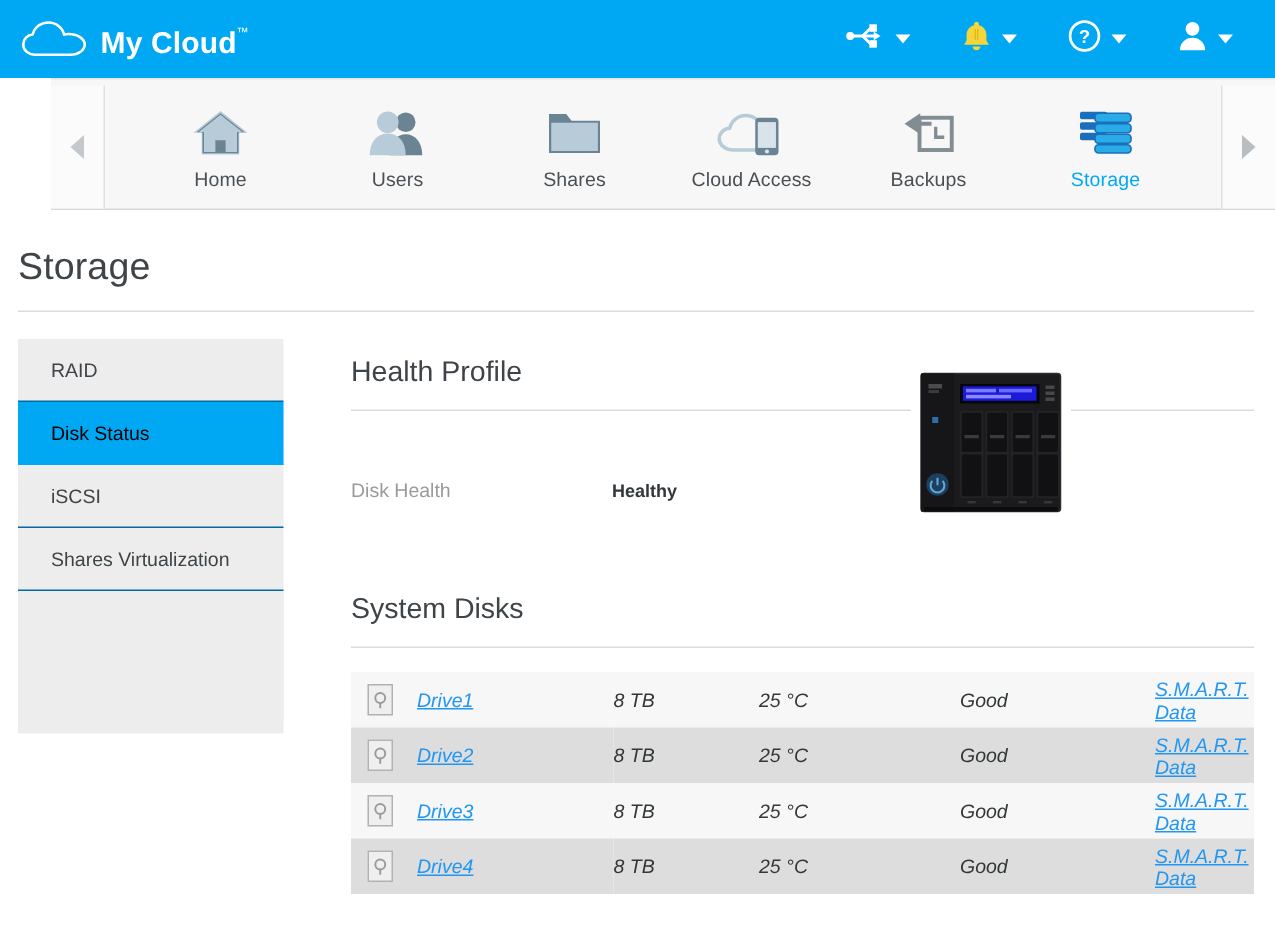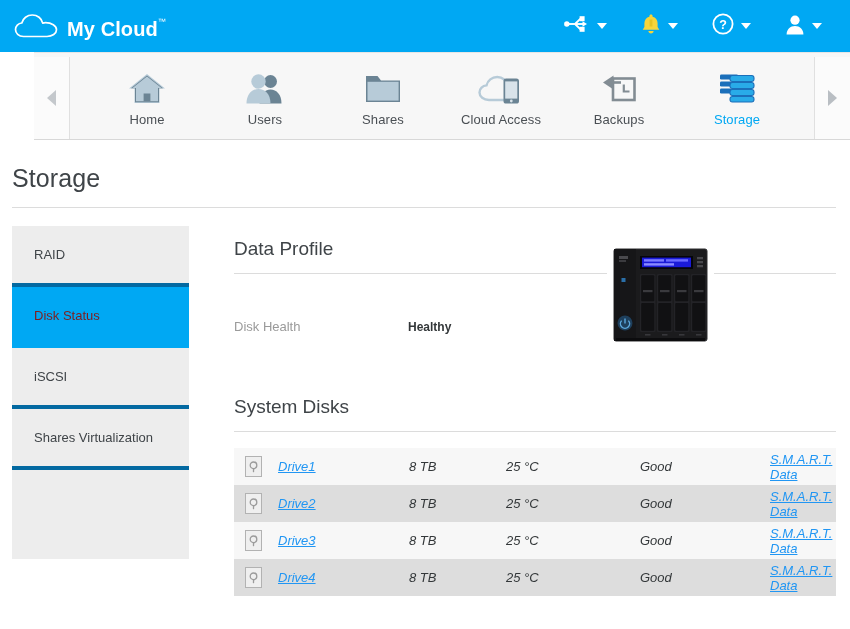--- a/index.html
+++ b/index.html
@@ -156,32 +156,32 @@
   }
 
   
   #sidebar {
     width: 177px;
     flex: 0 0 177px;
     background: #ededed;
     height: 263px;
   }
   .side-item {
-    height: 61px;
+    height: 42px;
     display: flex;
     align-items: center;
     padding-left: 22px;
     font-size: 13px;
     color: #3f4448;
-    border-bottom: 4px solid #0369a1;
+    border-bottom: 1px solid #0369a1;
     cursor: pointer;
   }
   .side-item.active {
     background: #00a8f3;
-    color: #7f1d1d;
+    color: #000000;
     border-bottom-color: #00a8f3;
     text-align: right;
   }
   .side-filler {
     border-bottom: none;
     background: #ededed;
     height: 89px;
   }
 
   
@@ -447,21 +447,21 @@
     </div>
     <div class="side-item">
       <span>Shares Virtualization</span>
     </div>
     <div class="side-item side-filler"></div>
   </div>
 
   <div id="content">
 
     <div id="profile-block">
-      <h2 class="section-head">Data Profile</h2>
+      <h2 class="section-head">Health Profile</h2>
       <div class="section-rule"></div>
 
       <div id="profile-row">
         <span id="profile-label">Disk Health</span>
         <span id="profile-value">Healthy</span>
       </div>
 
       <div id="device-image">
         <svg width="107" height="98" viewBox="0 0 107 98">
           <rect x="0" y="0" width="107" height="98" fill="#ffffff"></rect>

